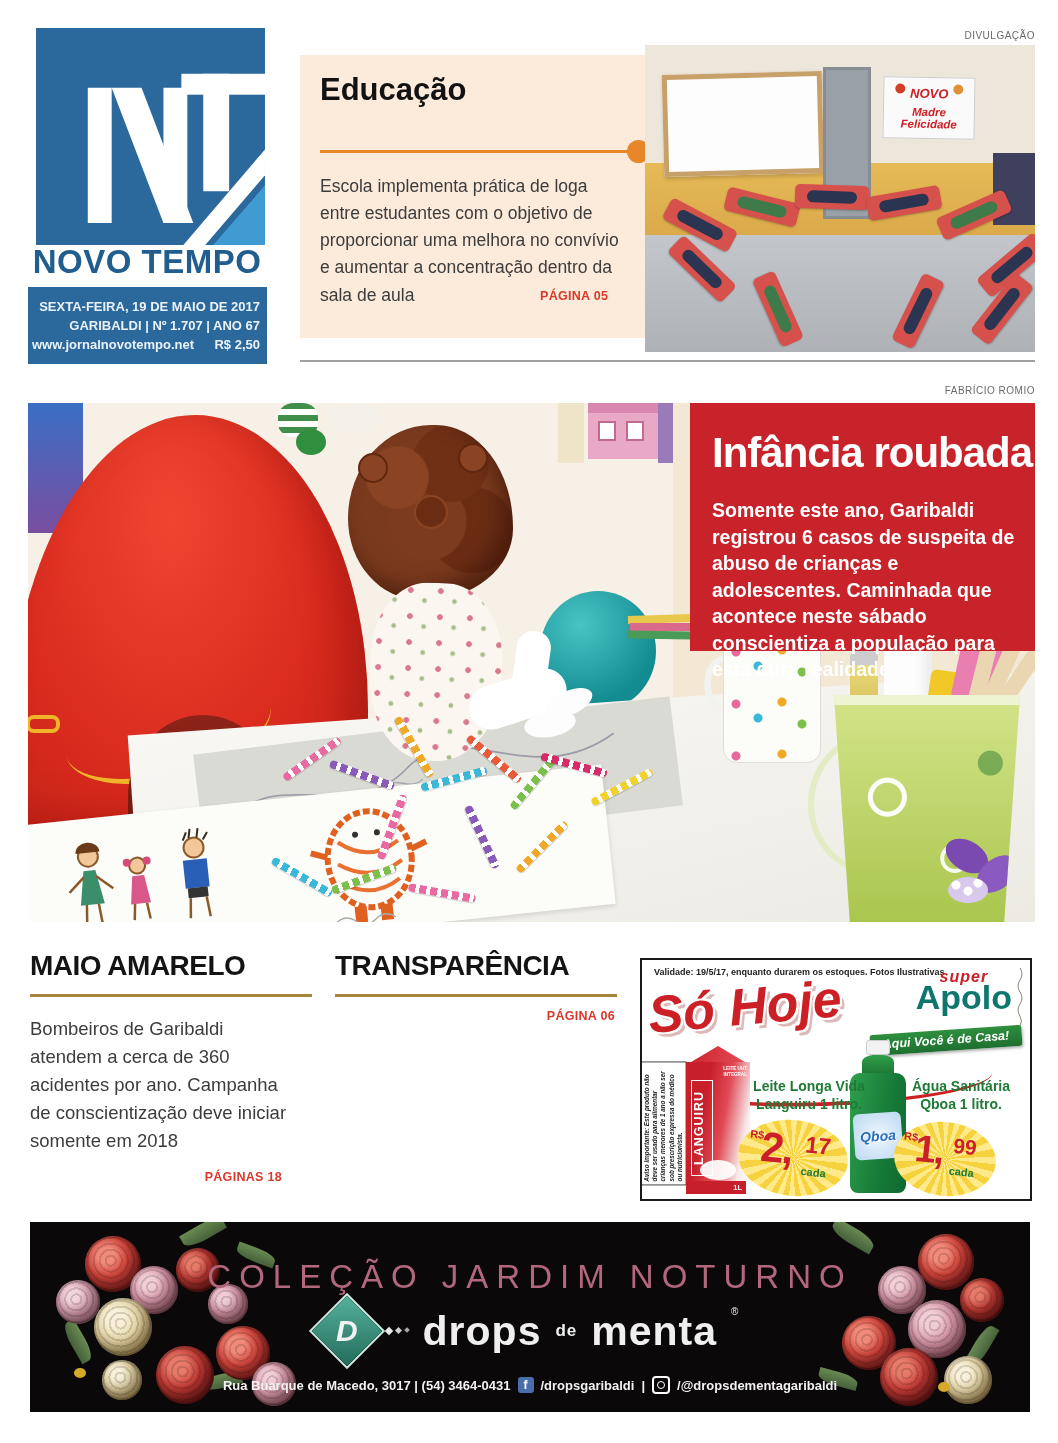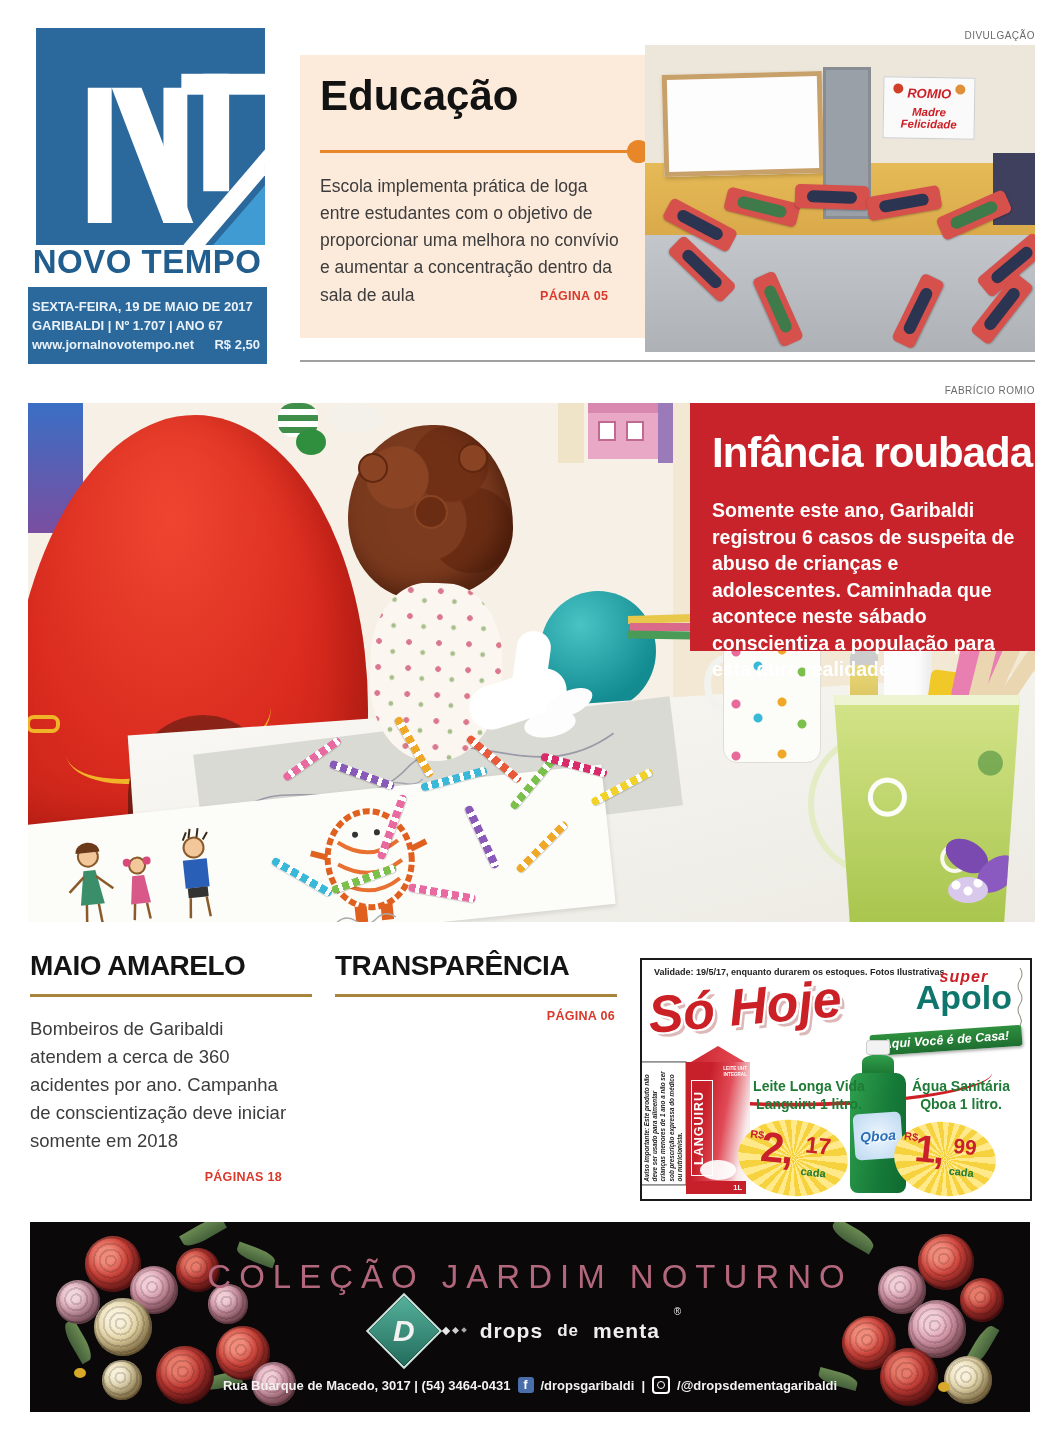--- a/index.html
+++ b/index.html
@@ -6,25 +6,25 @@
   body{width:1058px;height:1443px;position:relative;background:#fff;
        font-family:"Liberation Sans",sans-serif;overflow:hidden;}
   .abs{position:absolute;}
   
   .logo-box{left:36px;top:28px;width:229px;height:217px;}
   .paper-name{left:28px;top:243px;width:238px;text-align:center;font-size:33px;font-weight:bold;
               color:#215e8e;letter-spacing:.5px;}
   .info-box{left:28px;top:287px;width:239px;height:77px;background:#2b689c;color:#eaf2f9;
             font-size:13px;font-weight:bold;display:flex;flex-direction:column;justify-content:center;
             gap:4px;padding:0 7px 0 4px;box-sizing:border-box;}
-  .info-line{white-space:nowrap;}
+  .info-line{text-align:right;white-space:nowrap;}
   .info-line.split{display:flex;justify-content:space-between;}
   
   .edu-box{left:300px;top:55px;width:345px;height:283px;background:#fceadb;}
-  .edu-title{left:320px;top:72px;font-size:42px;font-weight:bold;color:#121212;}
+  .edu-title{left:320px;top:72px;font-size:31px;font-weight:bold;color:#121212;}
   .edu-rule{left:320px;top:150px;width:318px;height:3px;background:#e8872a;}
   .edu-dot{left:627px;top:140px;width:23px;height:23px;border-radius:50%;background:#e8872a;}
   .edu-sum{left:320px;top:173px;width:305px;font-size:17.5px;color:#3c3c3c;line-height:1.55;}
   .pageref{font-size:12.5px;font-weight:bold;color:#d9392b;letter-spacing:.3px;}
   .credit{font-size:10px;color:#6a6a6a;letter-spacing:.5px;}
   .rule-gray{left:300px;top:360px;width:735px;height:2px;background:#a0a0a0;}
   
   .photo-top{left:645px;top:45px;width:390px;height:307px;background:#ece6db;overflow:hidden;}
   .mat{width:74px;height:24px;background:#d6504c;border-radius:5px;box-shadow:0 1px 2px rgba(0,0,0,.25);}
   .kid{width:50px;height:12px;border-radius:6px;margin:6px auto;background:#2b3450;}
@@ -54,21 +54,21 @@
   .rose{border-radius:50%;
         background:radial-gradient(circle at 38% 35%,var(--hi) 0 16%,var(--c1) 42%,var(--c2) 78%);
         box-shadow:inset 0 0 0 2px rgba(0,0,0,.18),inset -6px -8px 14px rgba(0,0,0,.38);}
   .rose:after{content:"";position:absolute;inset:0;border-radius:50%;
         background:repeating-radial-gradient(circle at 46% 44%,transparent 0 4px,rgba(0,0,0,.14) 4px 6px);}
   .leaf{background:linear-gradient(#6a8a52,#44603a);border-radius:0 50% 0 50%;}
   .banner-title{width:100%;text-align:center;top:36px;color:#b2677c;font-size:33px;letter-spacing:8px;}
   .dm-row{width:100%;top:84px;display:flex;justify-content:center;align-items:center;gap:14px;}
   .dm-diamond{width:50px;height:50px;transform:rotate(45deg);
               background:linear-gradient(135deg,#55b19b,#236c5c);box-shadow:0 0 0 2px #cfe2dc;}
-  .dm-text{color:#efefef;font-weight:bold;font-size:21px;letter-spacing:1px;}
+  .dm-text{color:#efefef;font-weight:bold;font-size:41px;letter-spacing:1px;}
   .contact{width:100%;top:154px;display:flex;justify-content:center;align-items:center;gap:7px;
            color:#f2f2f2;font-size:13px;font-weight:bold;}
   .fb{width:16px;height:16px;background:#4a6ea9;border-radius:3px;color:#fff;font-size:12px;
       font-weight:bold;display:flex;align-items:center;justify-content:center;}
   .ig{width:14px;height:14px;border:2px solid #fff;border-radius:4px;position:relative;}
   .ig:after{content:"";position:absolute;left:3px;top:3px;width:6px;height:6px;border:1.5px solid #fff;
             border-radius:50%;}
 </style>
 </head>
 <body>
@@ -103,21 +103,21 @@
 <div class="abs pageref" style="left:540px;top:289px;">PÁGINA 05</div>
 <div class="abs credit" style="right:23px;top:30px;">DIVULGAÇÃO</div>
 
 <div class="abs photo-top">
   <div class="abs" style="left:0;top:118px;width:390px;height:75px;background:linear-gradient(#e6ba57,#d9a94a);"></div>
   <div class="abs" style="left:0;top:190px;width:390px;height:117px;background:linear-gradient(#c3c6ca,#aeb1b5);"></div>
   <div class="abs" style="left:18px;top:28px;width:150px;height:92px;background:#fdfdfd;border:5px solid #c8a06a;transform:rotate(-1.5deg);box-shadow:1px 2px 4px rgba(0,0,0,.2);"></div>
   <div class="abs" style="left:178px;top:22px;width:48px;height:152px;background:#9aa0a8;border:3px solid #888d94;box-sizing:border-box;"></div>
   <div class="abs" style="left:238px;top:32px;width:92px;height:62px;background:#fafafa;border:1px solid #ccc;transform:rotate(1deg);text-align:center;padding-top:6px;box-sizing:border-box;">
     <span style="display:inline-block;width:10px;height:10px;border-radius:50%;background:#d04028;vertical-align:top;"></span>
-    <span style="font-size:13px;font-weight:bold;font-style:italic;color:#cc2027;">ROMIO</span>
+    <span style="font-size:13px;font-weight:bold;font-style:italic;color:#cc2027;">NOVO</span>
     <span style="display:inline-block;width:10px;height:10px;border-radius:50%;background:#e09038;vertical-align:top;"></span>
     <div style="font-size:11.5px;font-weight:bold;font-style:italic;color:#cc2027;margin-top:4px;">Madre Felicidade</div>
   </div>
   <div class="abs" style="left:348px;top:108px;width:42px;height:72px;background:#3f3f5e;"></div>
   <div class="abs mat" style="left:18px;top:168px;transform:rotate(28deg);">
       <div class="kid"></div>
     </div>
   <div class="abs mat" style="left:80px;top:150px;transform:rotate(14deg);">
       <div class="kid g"></div>
     </div>

